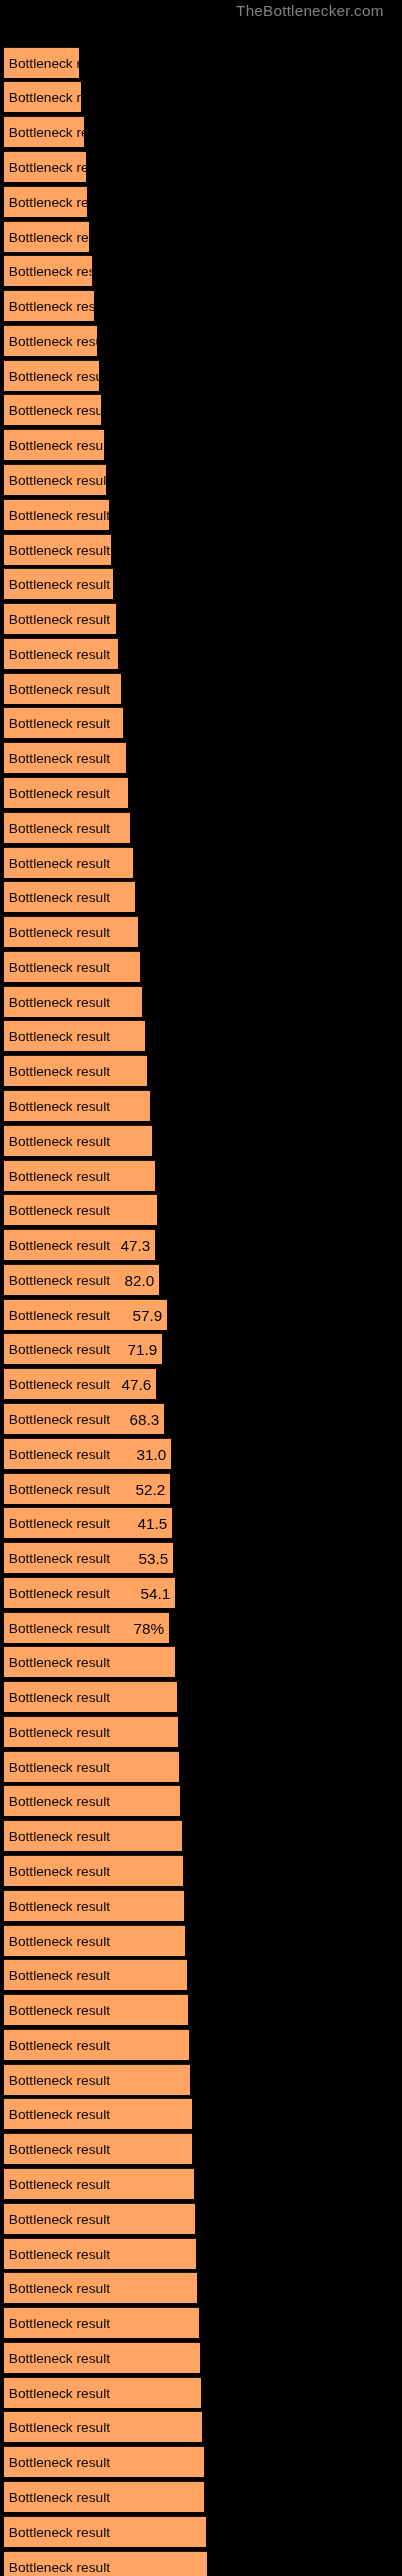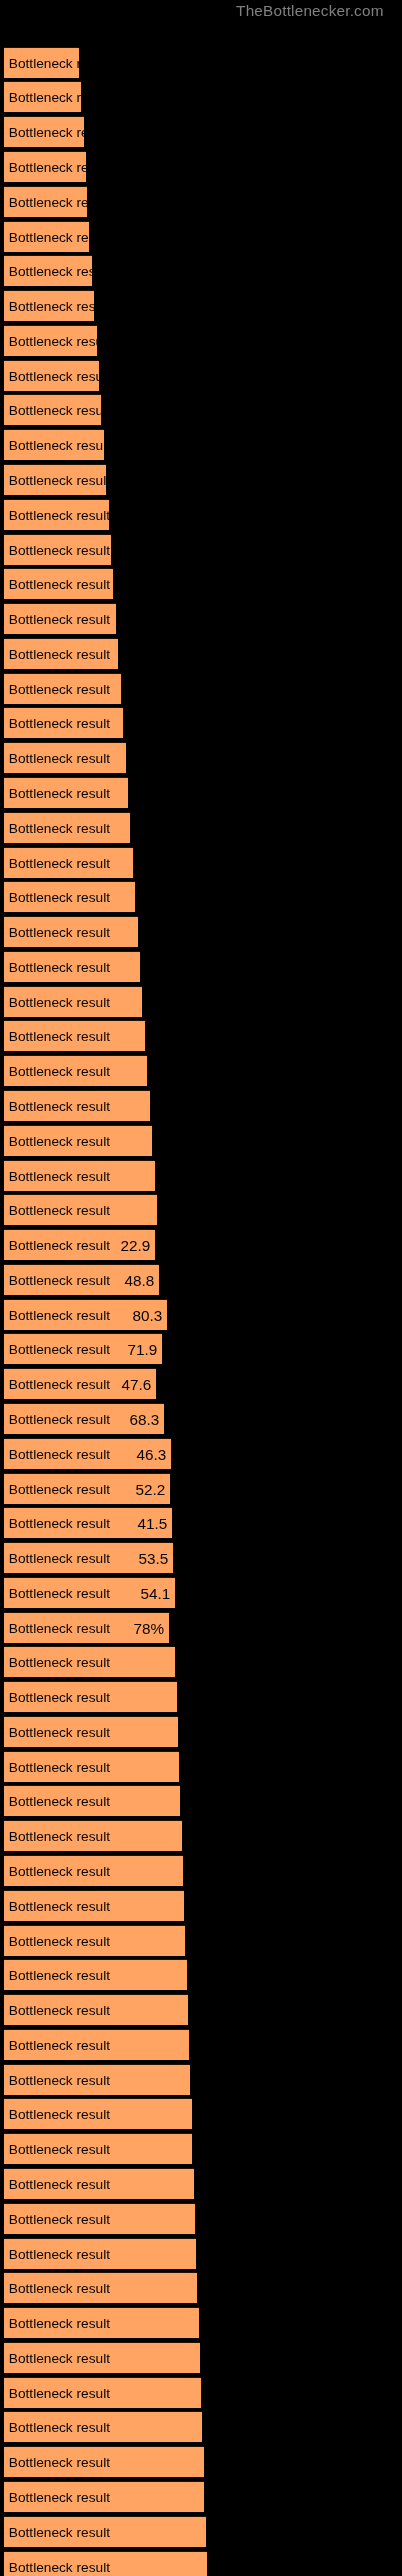--- a/index.html
+++ b/index.html
@@ -235,33 +235,33 @@
     </div>
     <div class="row" style="top: 1194px; height: 31px;">
       <div class="bar" style="width: 153px; left: 4px; background: rgb(255, 164, 99);">
         <span class="lbl">Bottleneck result</span>
         <span class="val"></span>
       </div>
     </div>
     <div class="row" style="top: 1229px; height: 31px;">
       <div class="bar" style="width: 151px; left: 4px; background: rgb(255, 164, 99);">
         <span class="lbl">Bottleneck result</span>
-        <span class="val">22.9</span>
+        <span class="val">47.3</span>
       </div>
     </div>
     <div class="row" style="top: 1264px; height: 31px;">
       <div class="bar" style="width: 155px; left: 4px; background: rgb(255, 164, 99);">
         <span class="lbl">Bottleneck result</span>
-        <span class="val">48.8</span>
+        <span class="val">82.0</span>
       </div>
     </div>
     <div class="row" style="top: 1299px; height: 31px;">
       <div class="bar" style="width: 163px; left: 4px; background: rgb(255, 164, 99);">
         <span class="lbl">Bottleneck result</span>
-        <span class="val">80.3</span>
+        <span class="val">57.9</span>
       </div>
     </div>
     <div class="row" style="top: 1333px; height: 31px;">
       <div class="bar" style="width: 158px; left: 4px; background: rgb(255, 164, 99);">
         <span class="lbl">Bottleneck result</span>
         <span class="val">71.9</span>
       </div>
     </div>
     <div class="row" style="top: 1368px; height: 31px;">
       <div class="bar" style="width: 152px; left: 4px; background: rgb(255, 164, 99);">
@@ -271,21 +271,21 @@
     </div>
     <div class="row" style="top: 1403px; height: 31px;">
       <div class="bar" style="width: 160px; left: 4px; background: rgb(255, 164, 99);">
         <span class="lbl">Bottleneck result</span>
         <span class="val">68.3</span>
       </div>
     </div>
     <div class="row" style="top: 1438px; height: 31px;">
       <div class="bar" style="width: 167px; left: 4px; background: rgb(255, 164, 99);">
         <span class="lbl">Bottleneck result</span>
-        <span class="val">46.3</span>
+        <span class="val">31.0</span>
       </div>
     </div>
     <div class="row" style="top: 1473px; height: 31px;">
       <div class="bar" style="width: 166px; left: 4px; background: rgb(255, 164, 99);">
         <span class="lbl">Bottleneck result</span>
         <span class="val">52.2</span>
       </div>
     </div>
     <div class="row" style="top: 1507px; height: 31px;">
       <div class="bar" style="width: 168px; left: 4px; background: rgb(255, 164, 99);">

